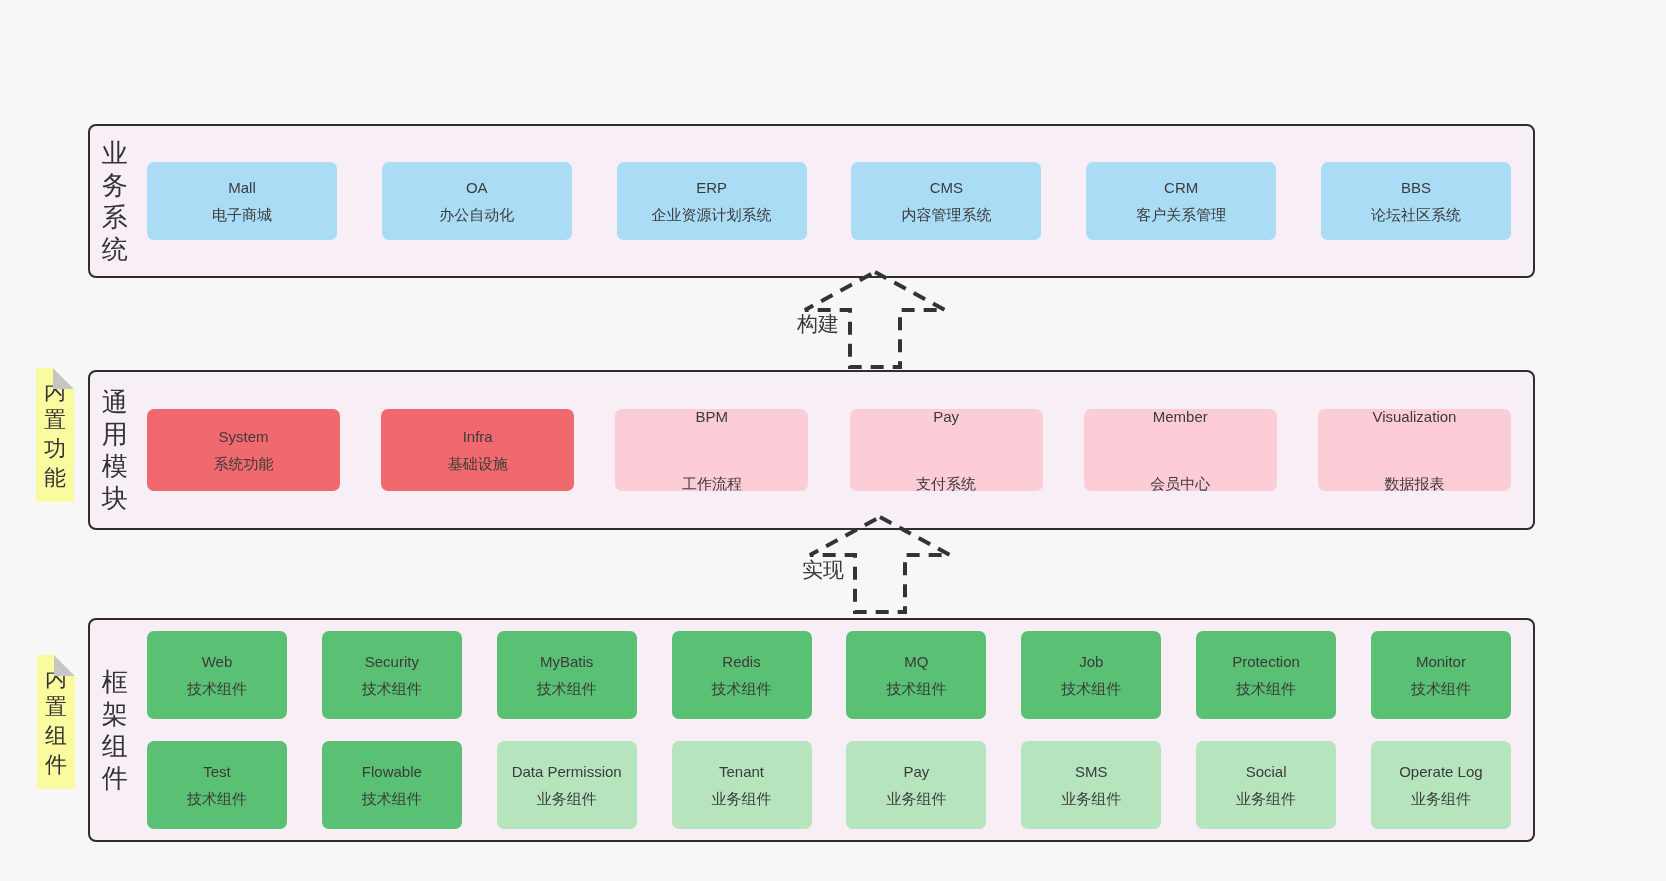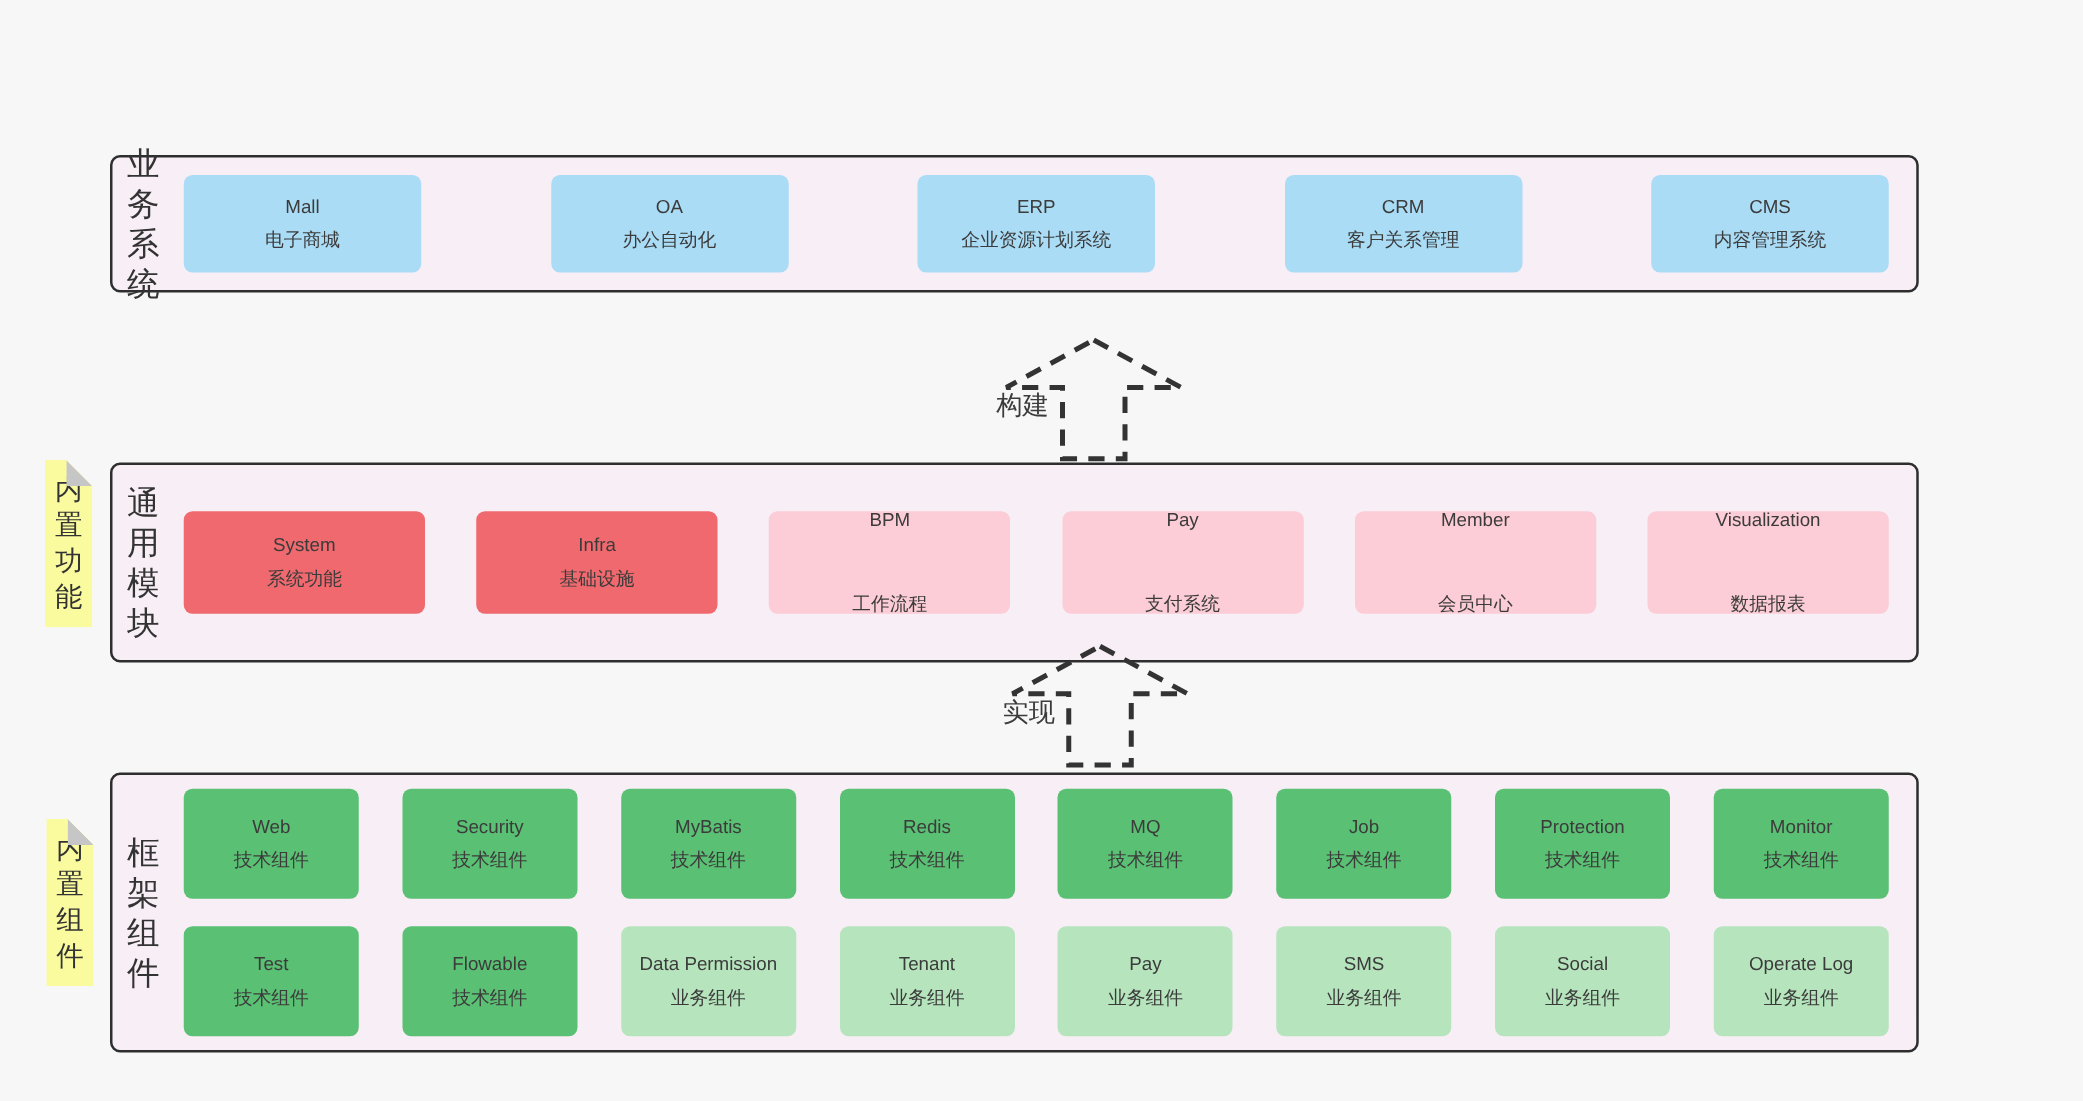--- a/index.html
+++ b/index.html
@@ -76,44 +76,48 @@
   .arrow-label{
     position:absolute;width:156px;text-align:left;
     font-size:21px;color:#3b3b3b;
   }
 </style>
 </head>
 <body>
 
 <div class="stage">
 
-  <section class="panel" style="left:88px;top:124px;width:1447px;height:110px;">
+  <section class="panel" style="left:88px;top:124px;width:1447px;height:154px;">
     <div class="panel-label">
       <div class="vlabel">业务系统</div>
     </div>
     <div class="boxes">
       <div class="box blue box-w190">
         <div>Mall</div>
         <div>电子商城</div>
       </div>
       <div class="box blue box-w190">
         <div>OA</div>
         <div>办公自动化</div>
       </div>
       <div class="box blue box-w190">
         <div>ERP</div>
         <div>企业资源计划系统</div>
       </div>
       <div class="box blue box-w190">
+        <div>CMS</div>
+        <div>内容管理系统</div>
+      </div>
+      <div class="box blue box-w190">
         <div>CRM</div>
         <div>客户关系管理</div>
       </div>
       <div class="box blue box-w190">
-        <div>CMS</div>
-        <div>内容管理系统</div>
+        <div>BBS</div>
+        <div>论坛社区系统</div>
       </div>
     </div>
   </section>
 
   <div class="arrow" style="left:797px;top:266px;">
     <svg viewBox="0 0 156 106">
       <polygon points="78,6 148,44 103,44 103,101 53,101 53,44 8,44" fill="none" stroke="#333333" stroke-width="4" stroke-dasharray="13 9"></polygon>
     </svg>
   </div>
   <div class="arrow-label" style="left:797px;top:310px;">构建</div>

